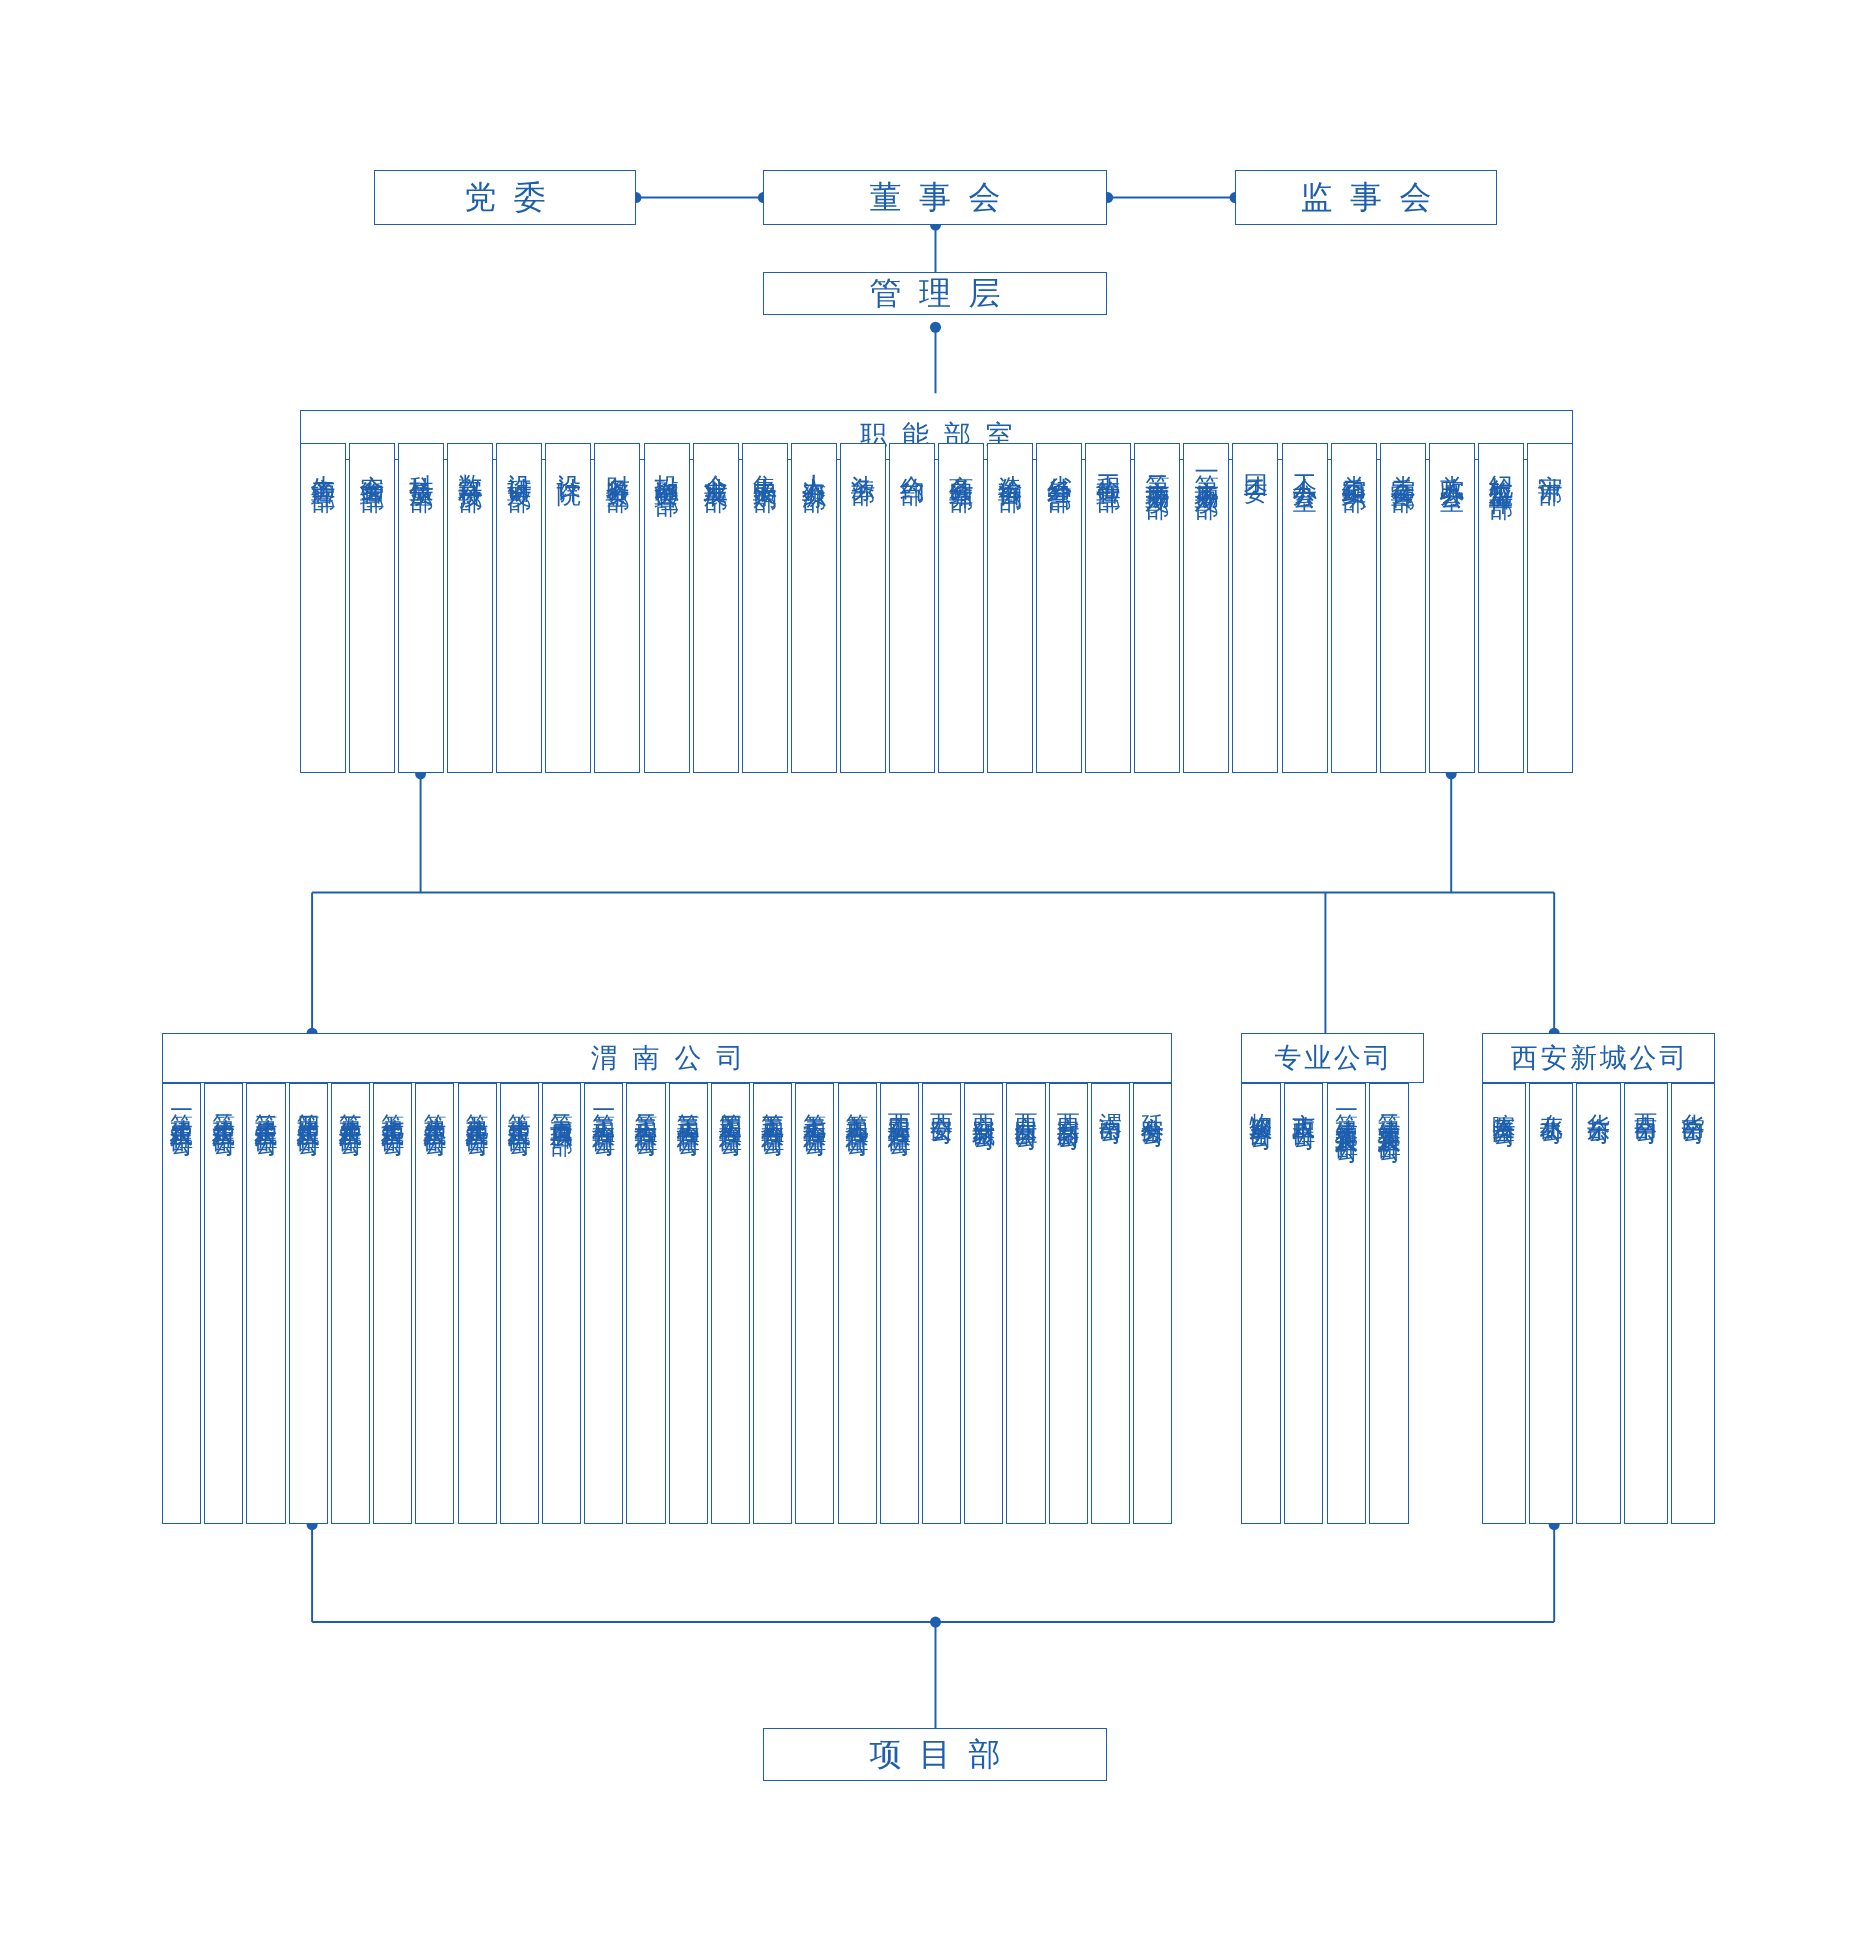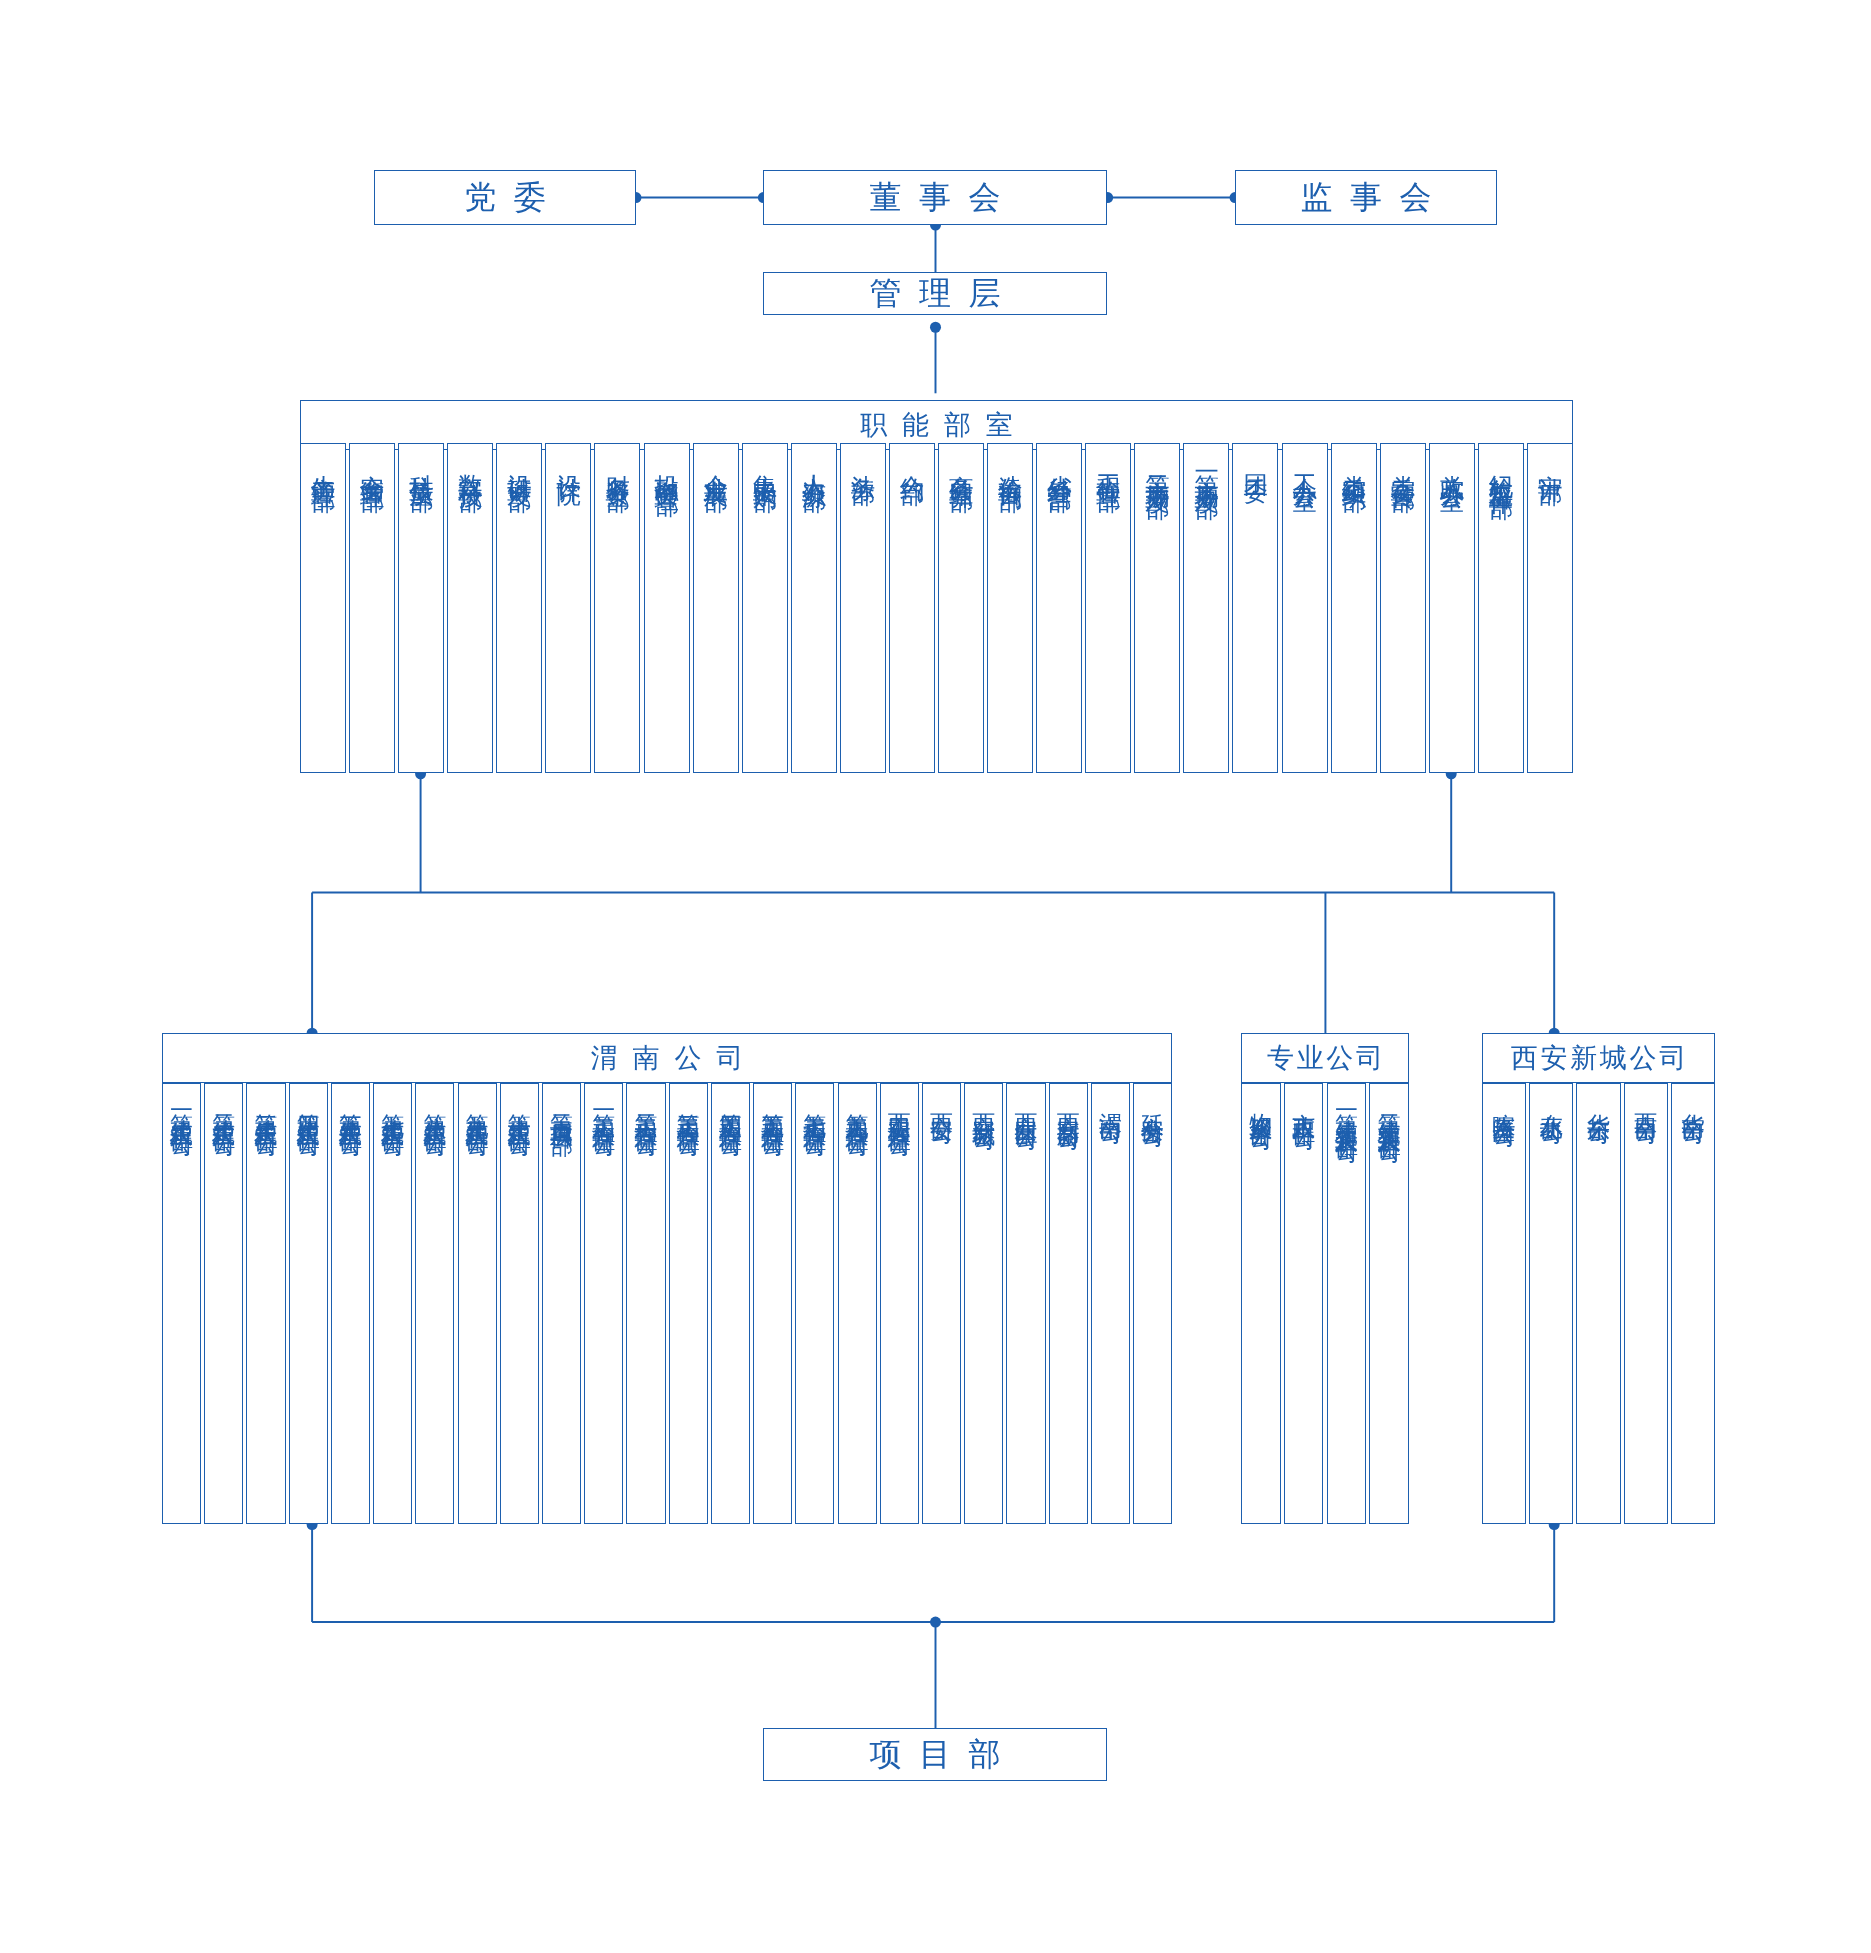--- a/index.html
+++ b/index.html
@@ -84,21 +84,21 @@
   <div class="box" style="left:763px;top:170px;width:344px;height:55px;">
     <span class="hlabel spaced">董事会</span>
   </div>
   <div class="box" style="left:1235px;top:170px;width:262px;height:55px;">
     <span class="hlabel spaced">监事会</span>
   </div>
   <div class="box" style="left:763px;top:272px;width:344px;height:43px;">
     <span class="hlabel spaced">管理层</span>
   </div>
 
-  <div class="box" style="left:300px;top:400px;width:1273px;height:50px;">
+  <div class="box" style="left:300px;top:410px;width:1273px;height:50px;">
     <span class="hlabel spaced group-title">职能部室</span>
   </div>
   <div class="colrow func-cols" style="left:300px;top:443px;width:1273px;height:330px;">
 
       <div class="vcol">
         <span class="vtext">生产管理部</span>
       </div>
 
       <div class="vcol">
         <span class="vtext">安全管理部</span>
@@ -296,21 +296,21 @@
 
       <div class="vcol">
         <span class="vtext">渭南公司</span>
       </div>
 
       <div class="vcol">
         <span class="vtext">延安分公司</span>
       </div>
     </div>
 
-  <div class="box" style="left:1241px;top:1033px;width:168px;height:50px;">
+  <div class="box" style="left:1241px;top:1033px;width:183px;height:50px;">
     <span class="hlabel tight group-title">专业公司</span>
   </div>
   <div class="colrow spec-cols" style="left:1241px;top:1083px;width:168px;height:441px;">
 
       <div class="vcol">
         <span class="vtext">物资服务公司</span>
       </div>
 
       <div class="vcol">
         <span class="vtext">市政工程公司</span>

